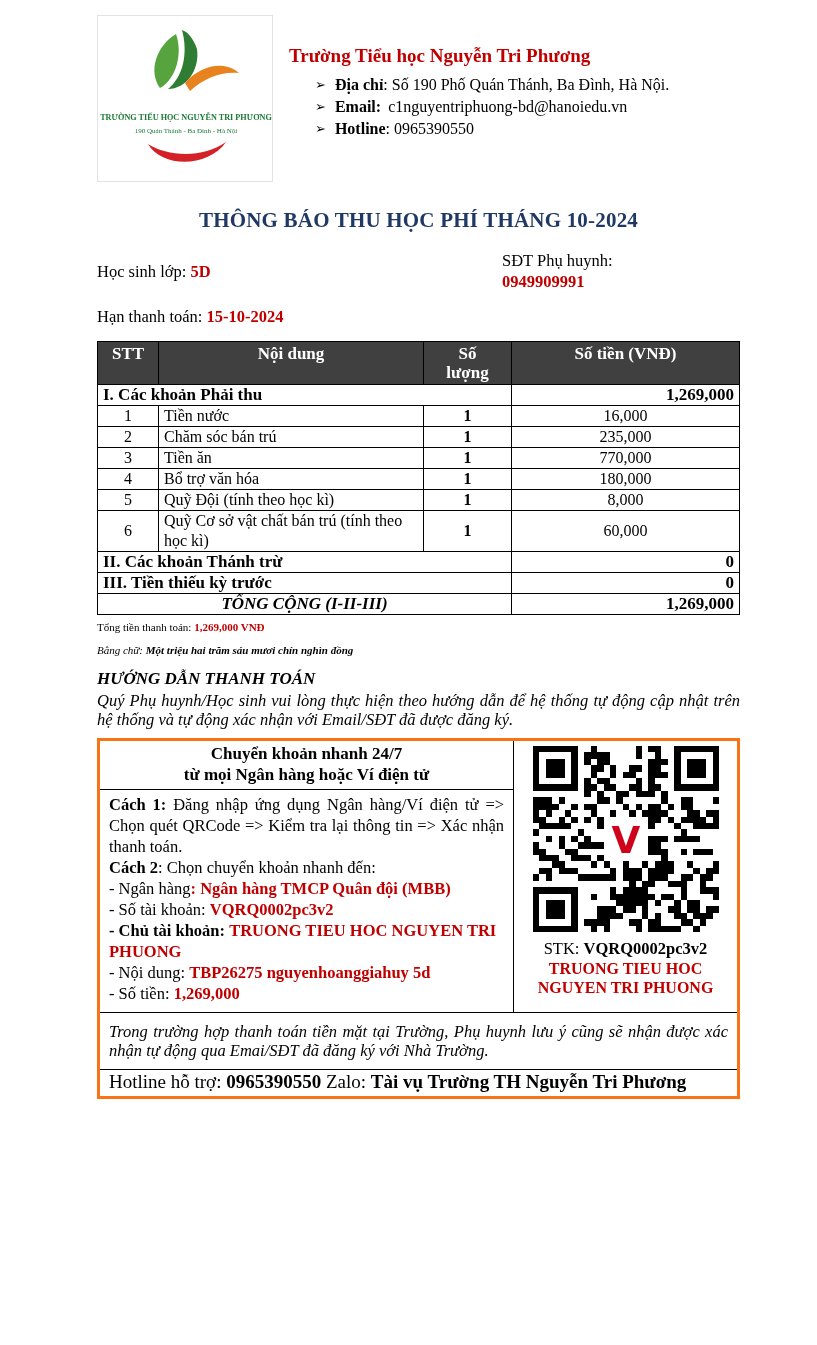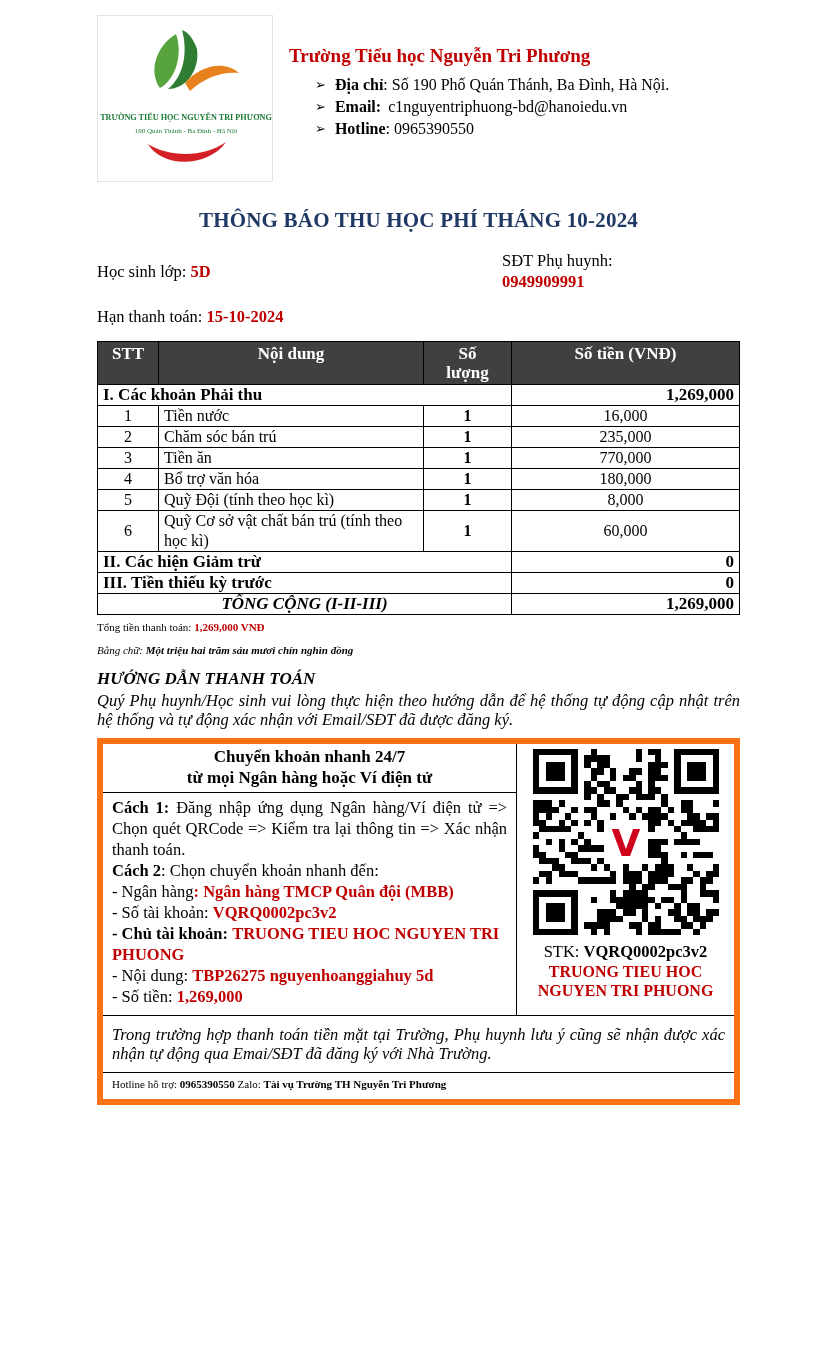--- a/index.html
+++ b/index.html
@@ -44,31 +44,31 @@
   .total-label { font-weight:bold; font-style:italic; font-size:17px; text-align:center; padding:1px 5px; }
 
   
   .sum-line { margin-top:2px; font-size:11px; line-height:21px; }
   .it { font-style:italic; }
   .bi { font-style:italic; font-weight:bold; }
   .hd-title { margin-top:8px; font-size:17px; }
   .hd-text { margin-top:2px; font-style:italic; font-size:16.5px; line-height:19px; text-align:justify; }
 
   
-  .paybox { display:grid; grid-template-columns:414px 1fr; border:6px solid #f97316; margin-top:9px; }
+  .paybox { display:grid; grid-template-columns:414px 1fr; border:3px solid #f97316; margin-top:9px; }
   .pb-head { grid-column:1; border-right:1px solid #000; border-bottom:1px solid #000; font-weight:bold; text-align:center; font-size:17px; line-height:21px; padding:2px 0 4px; }
   .pb-body { grid-column:1; border-right:1px solid #000; padding:4px 9px 8px; font-size:16.5px; }
   .pb-body p { margin:0; line-height:21px; }
   .pb-body .just { text-align:justify; }
   .pb-right { grid-column:2; grid-row:1 / span 2; text-align:center; padding:5px 2px 4px; }
   .qr-wrap { display:inline-block; line-height:0; }
   .stk-line { font-size:16.5px; line-height:21px; margin-top:2px; }
   .qr-holder { font-size:16px; line-height:19px; }
   .pb-note { grid-column:1 / -1; border-top:1px solid #000; font-style:italic; font-size:16.5px; line-height:19px; padding:9px 9px; text-align:justify; }
-  .pb-hotline { grid-column:1 / -1; border-top:1px solid #000; padding:1px 9px 4px; font-size:11px; line-height:21px; }
+  .pb-hotline { grid-column:1 / -1; border-top:1px solid #000; padding:1px 9px 4px; font-size:19px; line-height:21px; }
 </style>
 </head>
 <body>
 
 <div class="content">
 
   <div class="header">
     <div class="logo-box">
       <svg viewBox="0 0 176 167" width="176" height="167">
         <path d="M78 18 C58 30 50 56 62 72 C78 63 85 38 78 18 Z" fill="#57a33e"></path>
@@ -159,21 +159,21 @@
         <td class="td-sl">1</td>
         <td class="td-st">8,000</td>
       </tr>
       <tr>
         <td class="td-stt">6</td>
         <td class="td-nd">Quỹ Cơ sở vật chất bán trú (tính theo học kì)</td>
         <td class="td-sl">1</td>
         <td class="td-st">60,000</td>
       </tr>
       <tr>
-        <td colspan="3" class="sec-label">II. Các hiện Giảm trừ</td>
+        <td colspan="3" class="sec-label">II. Các khoản Thánh trừ</td>
         <td class="sec-amt">0</td>
       </tr>
       <tr>
         <td colspan="3" class="sec-label">III. Tiền thiếu kỳ trước</td>
         <td class="sec-amt">0</td>
       </tr>
       <tr>
         <td colspan="3" class="total-label">TỔNG CỘNG (I-II-III)</td>
         <td class="sec-amt">1,269,000</td>
       </tr>

